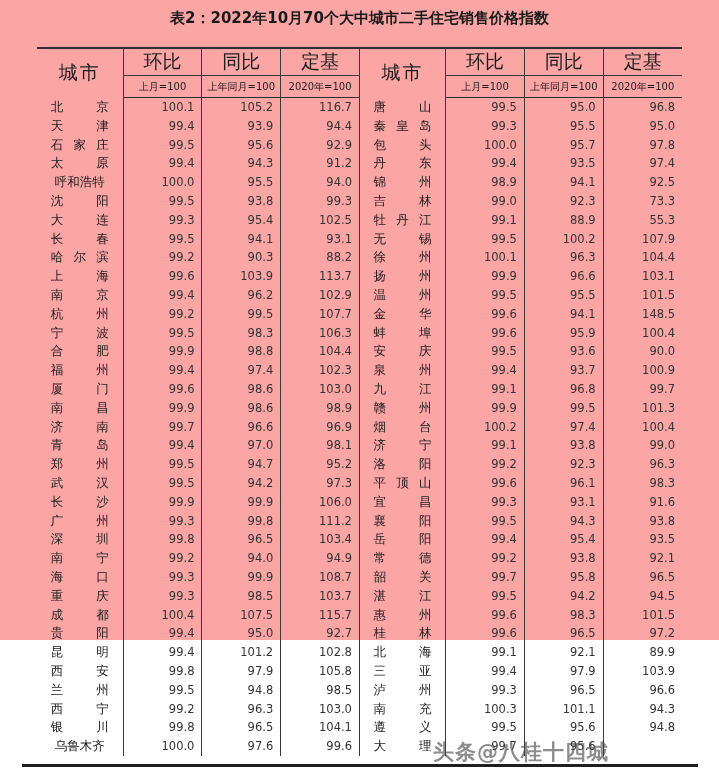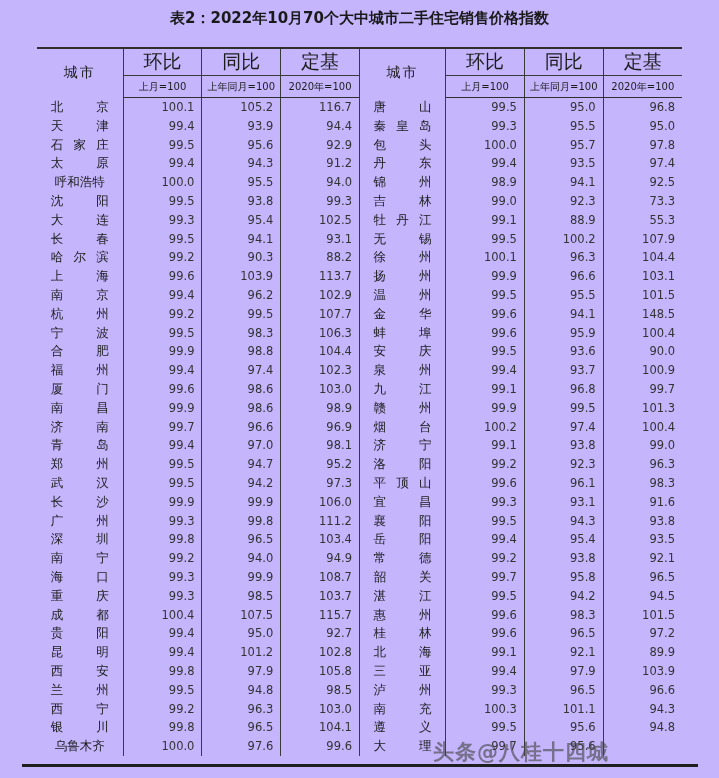--- a/index.html
+++ b/index.html
@@ -12,22 +12,22 @@
     height: 778px;
     font-family: "DejaVu Sans", "Liberation Sans", sans-serif;
     color: #2b2b2b;
     overflow: hidden;
     position: relative;
   }
 
   .page {
     position: relative;
     width: 719px;
-    height: 778px;
-    background: #c4b5fd;
+    height: 640px;
+    background: #fca5a5;
   }
 
   
   .title {
     text-align: center;
     font-size: 15px;
     font-weight: bold;
     color: #1a1a1a;
     letter-spacing: 0px;
     padding-top: 8px;
@@ -56,21 +56,21 @@
 
   
   thead td, thead th {
     padding: 0;
     text-align: center;
     vertical-align: middle;
     font-weight: normal;
     color: #1c1c1c;
   }
   .hdr-city {
-    font-size: 14px;
+    font-size: 19px;
     letter-spacing: 2px;
     border-right: 1.5px solid #3a3a3a;
     height: 44px;
   }
   .hdr-group {
     font-size: 19px;
     height: 22px;
     border-bottom: 1.2px solid #3a3a3a;
     border-right: 1.5px solid #3a3a3a;
   }

